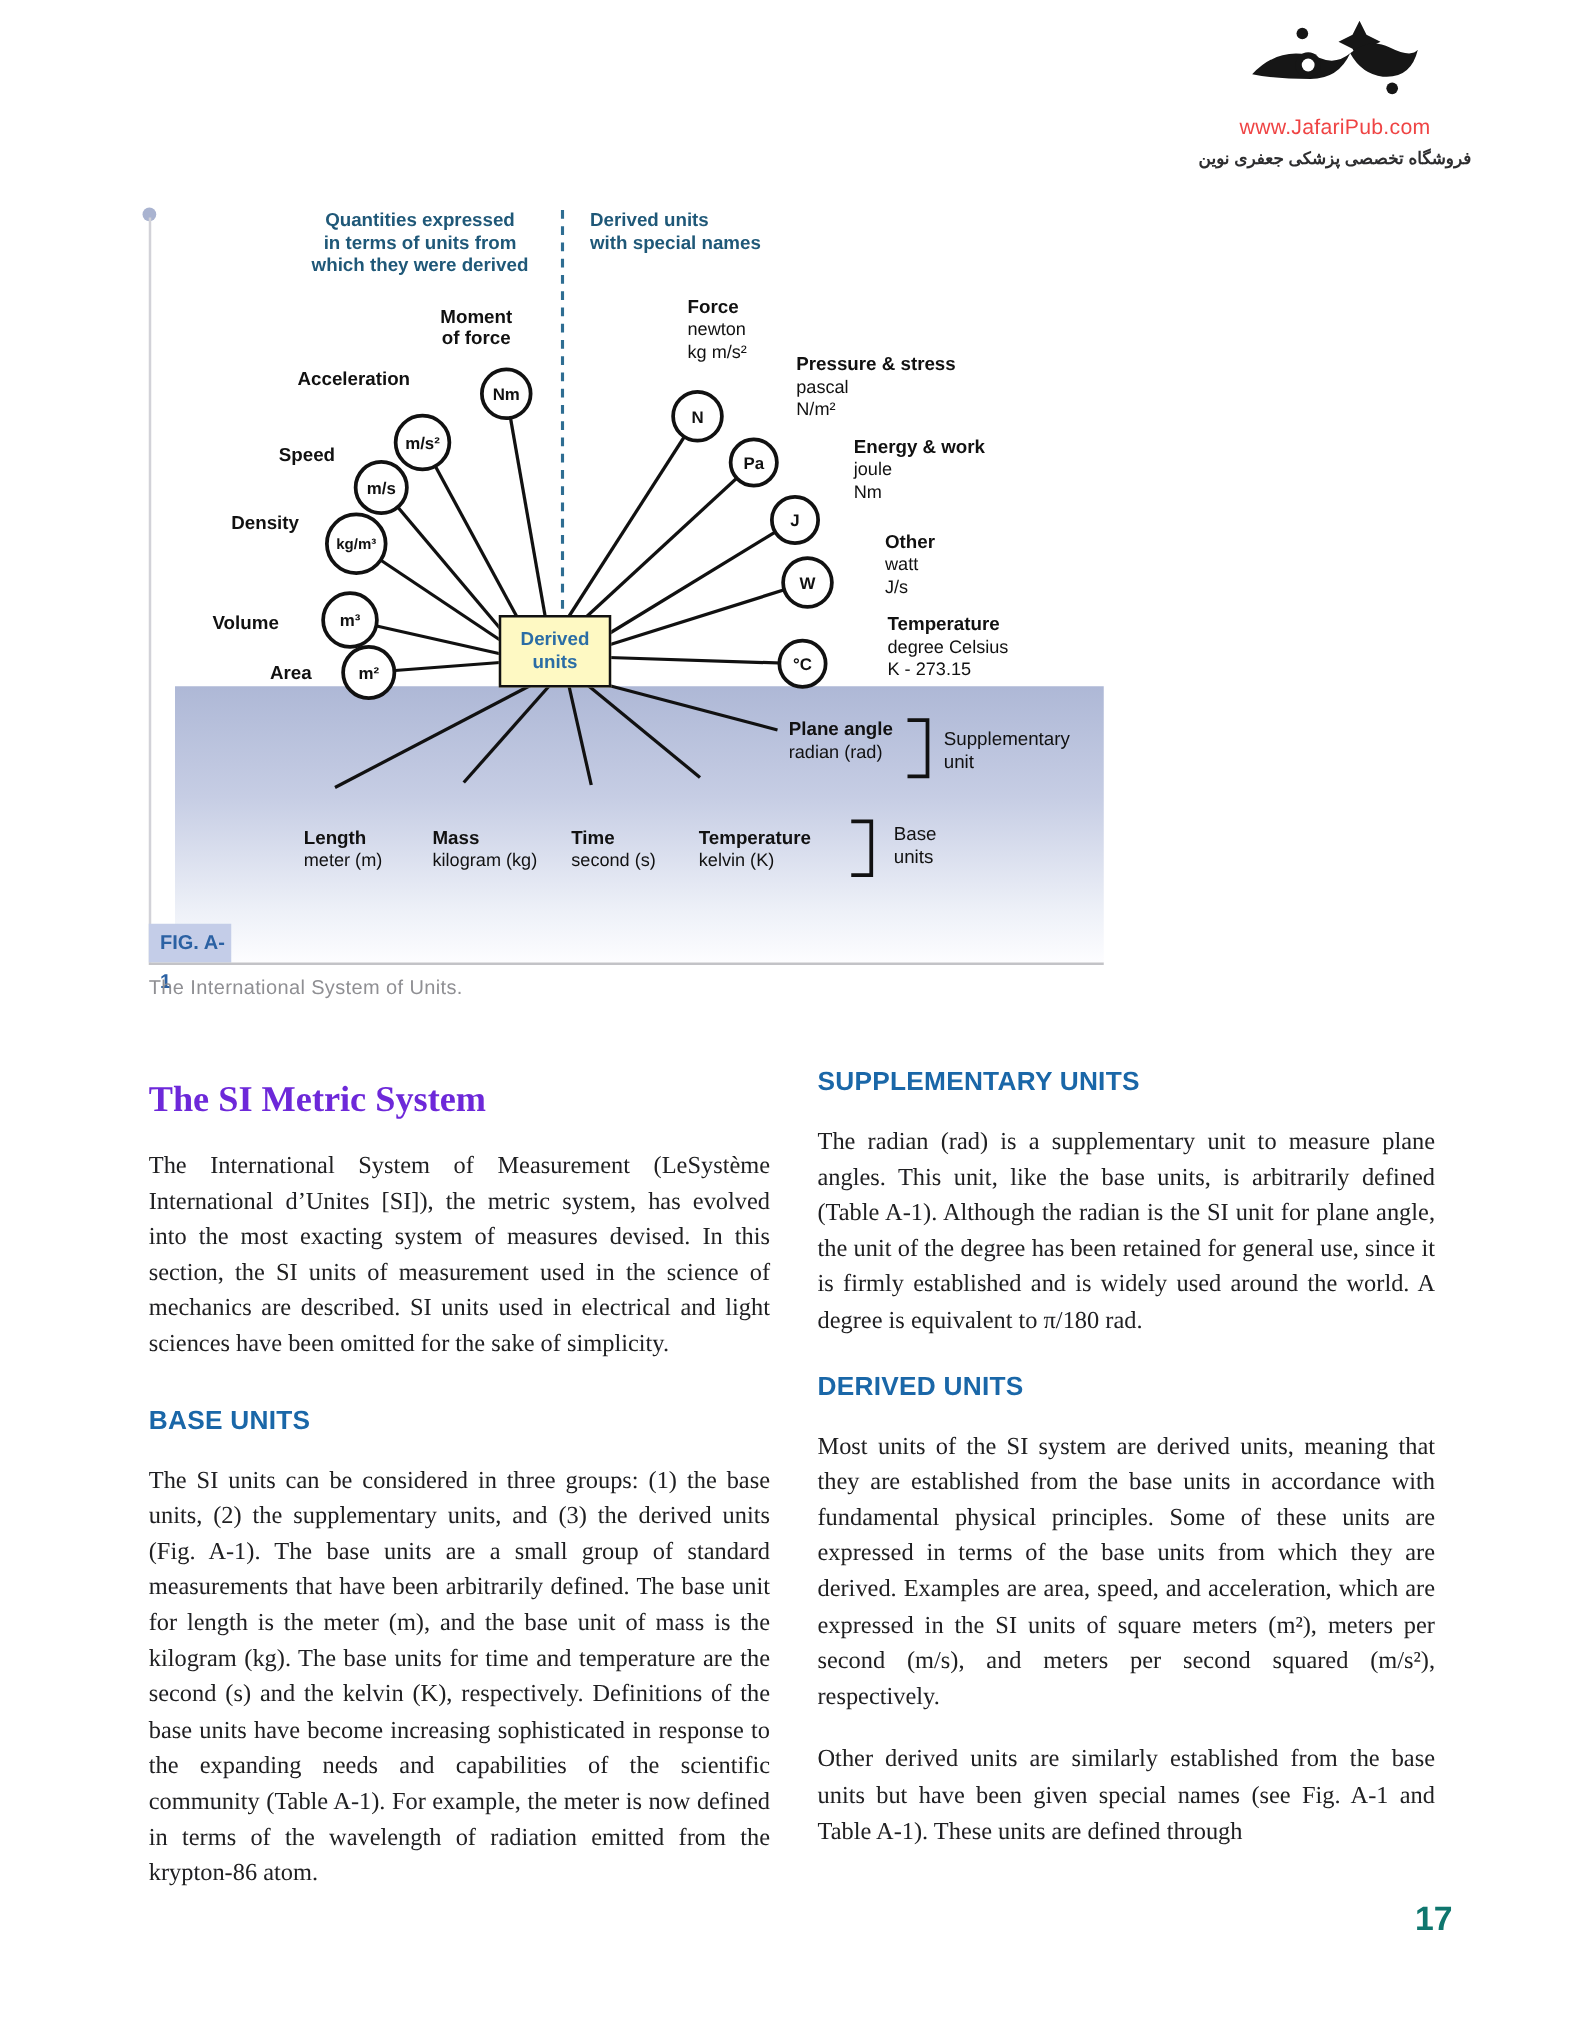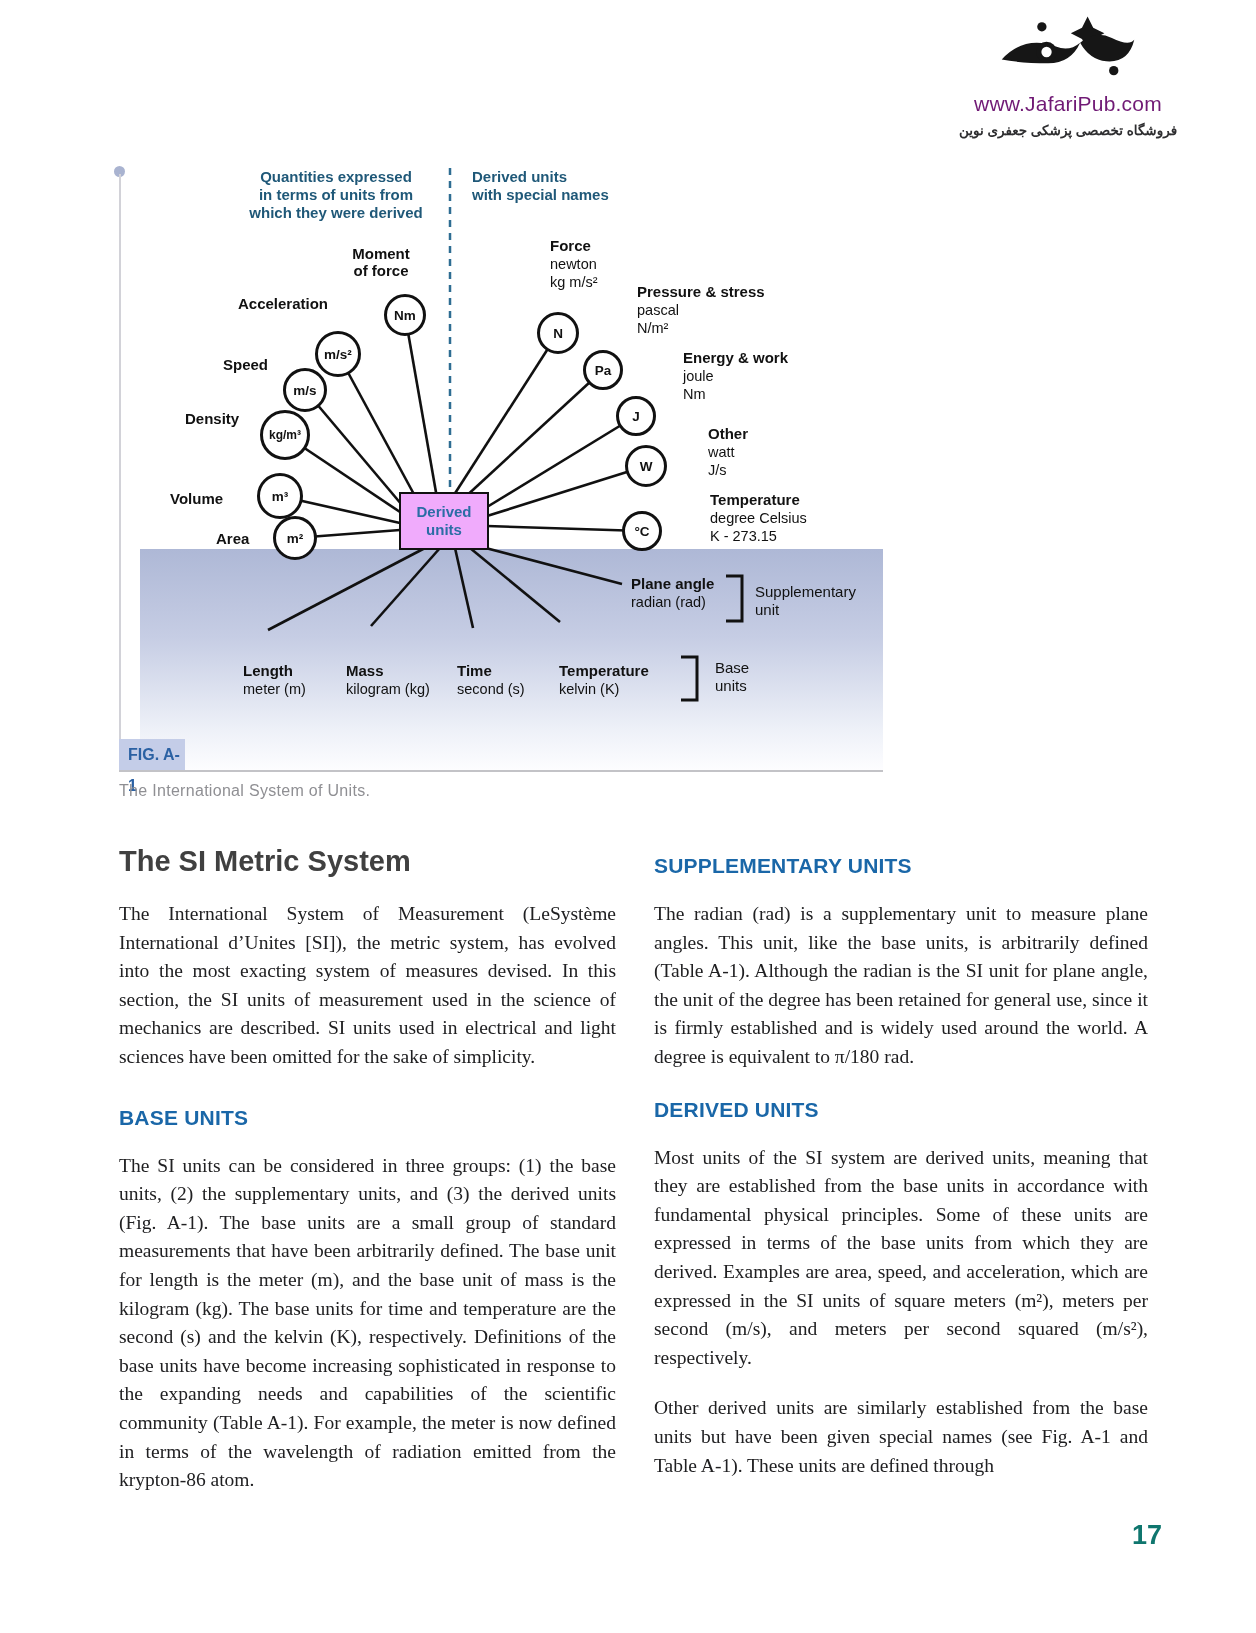--- a/index.html
+++ b/index.html
@@ -2,21 +2,21 @@
 <html><head>
 <meta charset="utf-8">
 <style>
   html,body{margin:0;padding:0;background:#ffffff;}
   .page{position:relative;width:1256px;height:1633px;background:#fff;overflow:hidden;
         font-family:"Liberation Sans",sans-serif;color:#1c1c1e;}
 
   
   .brand{position:absolute;left:940px;top:14px;width:256px;text-align:center;}
   .brand svg{display:block;margin:0 auto;}
-  .brand-site{margin-top:2px;font-size:21px;color:#701a75;letter-spacing:.2px;}
+  .brand-site{margin-top:2px;font-size:17px;color:#ef4444;letter-spacing:.2px;}
   .brand-fa{margin-top:6px;font-size:13.5px;font-weight:700;color:#2e2e30;direction:rtl;}
 
   
   .figure{position:absolute;left:0;top:160px;width:1256px;height:655px;}
   .fig-dot{position:absolute;left:114px;top:6px;width:11px;height:11px;border-radius:50%;background:#a9b3d0;}
   .fig-vrule{position:absolute;left:119px;top:14px;width:2px;height:596px;background:#d2d2d8;}
   .fig-band{position:absolute;left:140px;top:389px;width:743px;height:221px;
             background:linear-gradient(180deg,#aeb8d6 0%,#c6cde4 40%,#eef1f8 82%,#fdfdff 100%);}
   .fig-svg{position:absolute;left:0;top:0;}
   .fig-hrule{position:absolute;left:119px;top:610px;width:764px;height:2px;background:#c3c3c7;}
@@ -27,30 +27,30 @@
   .hdr{position:absolute;color:#1f5878;font-weight:700;font-size:15px;line-height:18px;white-space:pre-line;}
   .hdr-left{left:238px;top:8px;width:196px;text-align:center;}
   .hdr-right{left:472px;top:8px;}
 
   .dq{position:absolute;font-weight:700;font-size:15px;line-height:17px;color:#111;white-space:pre-line;}
   .nu{position:absolute;font-size:14.5px;line-height:18px;color:#111;}
   .nu-t{font-weight:700;font-size:15px;}
   .circ{position:absolute;background:#fff;border:3px solid #111;border-radius:50%;box-sizing:border-box;
         display:flex;align-items:center;justify-content:center;font-size:13.5px;font-weight:600;color:#111;}
   .circ.sm{font-size:12px;}
-  .cbox{position:absolute;left:399px;top:332px;width:90px;height:58px;background:#f0abfc;border:2.5px solid #111;
+  .cbox{position:absolute;left:399px;top:332px;width:90px;height:58px;background:#fef9c3;border:2.5px solid #111;
         box-sizing:border-box;display:flex;align-items:center;justify-content:center;text-align:center;
         color:#2b6da5;font-weight:700;font-size:15px;line-height:18px;white-space:pre-line;}
   .grp{position:absolute;font-weight:400;font-size:15px;line-height:18px;color:#111;white-space:pre-line;}
 
   
   .article{position:absolute;left:119px;top:835px;width:1029px;display:flex;gap:38px;}
   .col{width:497px;}
   .col-right{width:494px;}
-  h1{font-family:Liberation Sans, sans-serif;font-weight:700;font-size:29px;color:#404040;margin:10px 0 0;}
+  h1{font-family:Liberation Serif, serif;font-weight:700;font-size:29px;color:#6d28d9;margin:29px 0 0;}
   h2{font-family:"Liberation Sans",sans-serif;font-weight:700;font-size:21px;color:#1a67a8;letter-spacing:.2px;margin:34px 0 0;}
   .article p{font-family:"Liberation Serif",serif;font-size:19.5px;line-height:28.6px;color:#202022;
              text-align:justify;margin:22px 0 0;}
   .mt-h2-first{margin-top:19px;}
   .mt-p-tight{margin-top:17px;}
   .mt-h2-mid{margin-top:26px;}
   .mt-h1-mid{margin-top:24px;}
   .mt-p-loose{margin-top:26px;}
 
   .pageno{position:absolute;left:1132px;top:1520px;font-weight:700;font-size:27px;color:#0f766e;}

